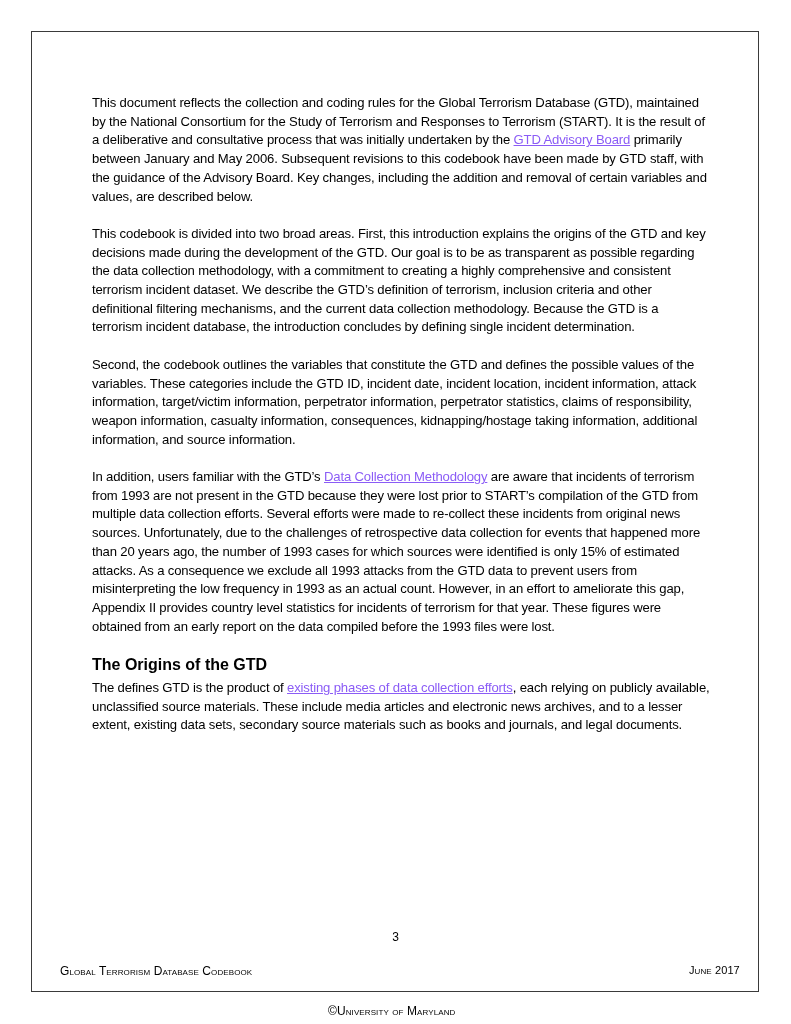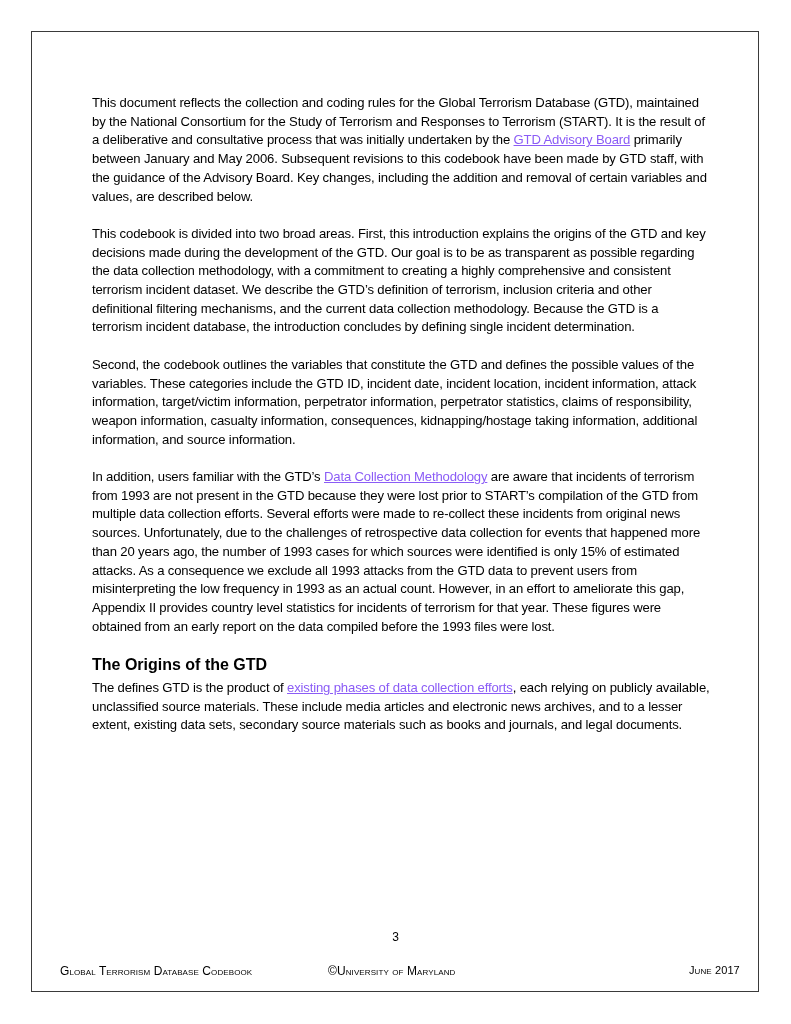--- a/index.html
+++ b/index.html
@@ -69,21 +69,21 @@
     }
     .footer {
       position: absolute;
       top: 964px;
       font-size: 12px;
       font-family: "Liberation Sans", sans-serif;
       font-variant: small-caps;
       letter-spacing: 0.1px;
     }
     .footer.left { left: 60px; }
-    .footer.center { left: 328px; }
+    .footer.center { left: 328px; margin-top: 40px; }
     .footer.right { left: 689px; font-size: 11px; }
   </style>
 </head>
 <body>
 
 <div class="page-border"></div>
 
 <div class="content">
 
   <p><span>This document reflects the collection and coding rules for the Global Terrorism Database (GTD), maintained by the National Consortium for the Study of Terrorism and Responses to Terrorism (START). It is the result of a deliberative and consultative process that was initially undertaken by the </span><a href="#">GTD Advisory Board</a><span> primarily between January and May 2006. Subsequent revisions to this codebook have been made by GTD staff, with the guidance of the Advisory Board. Key changes, including the addition and removal of certain variables and values, are described below.</span></p>

